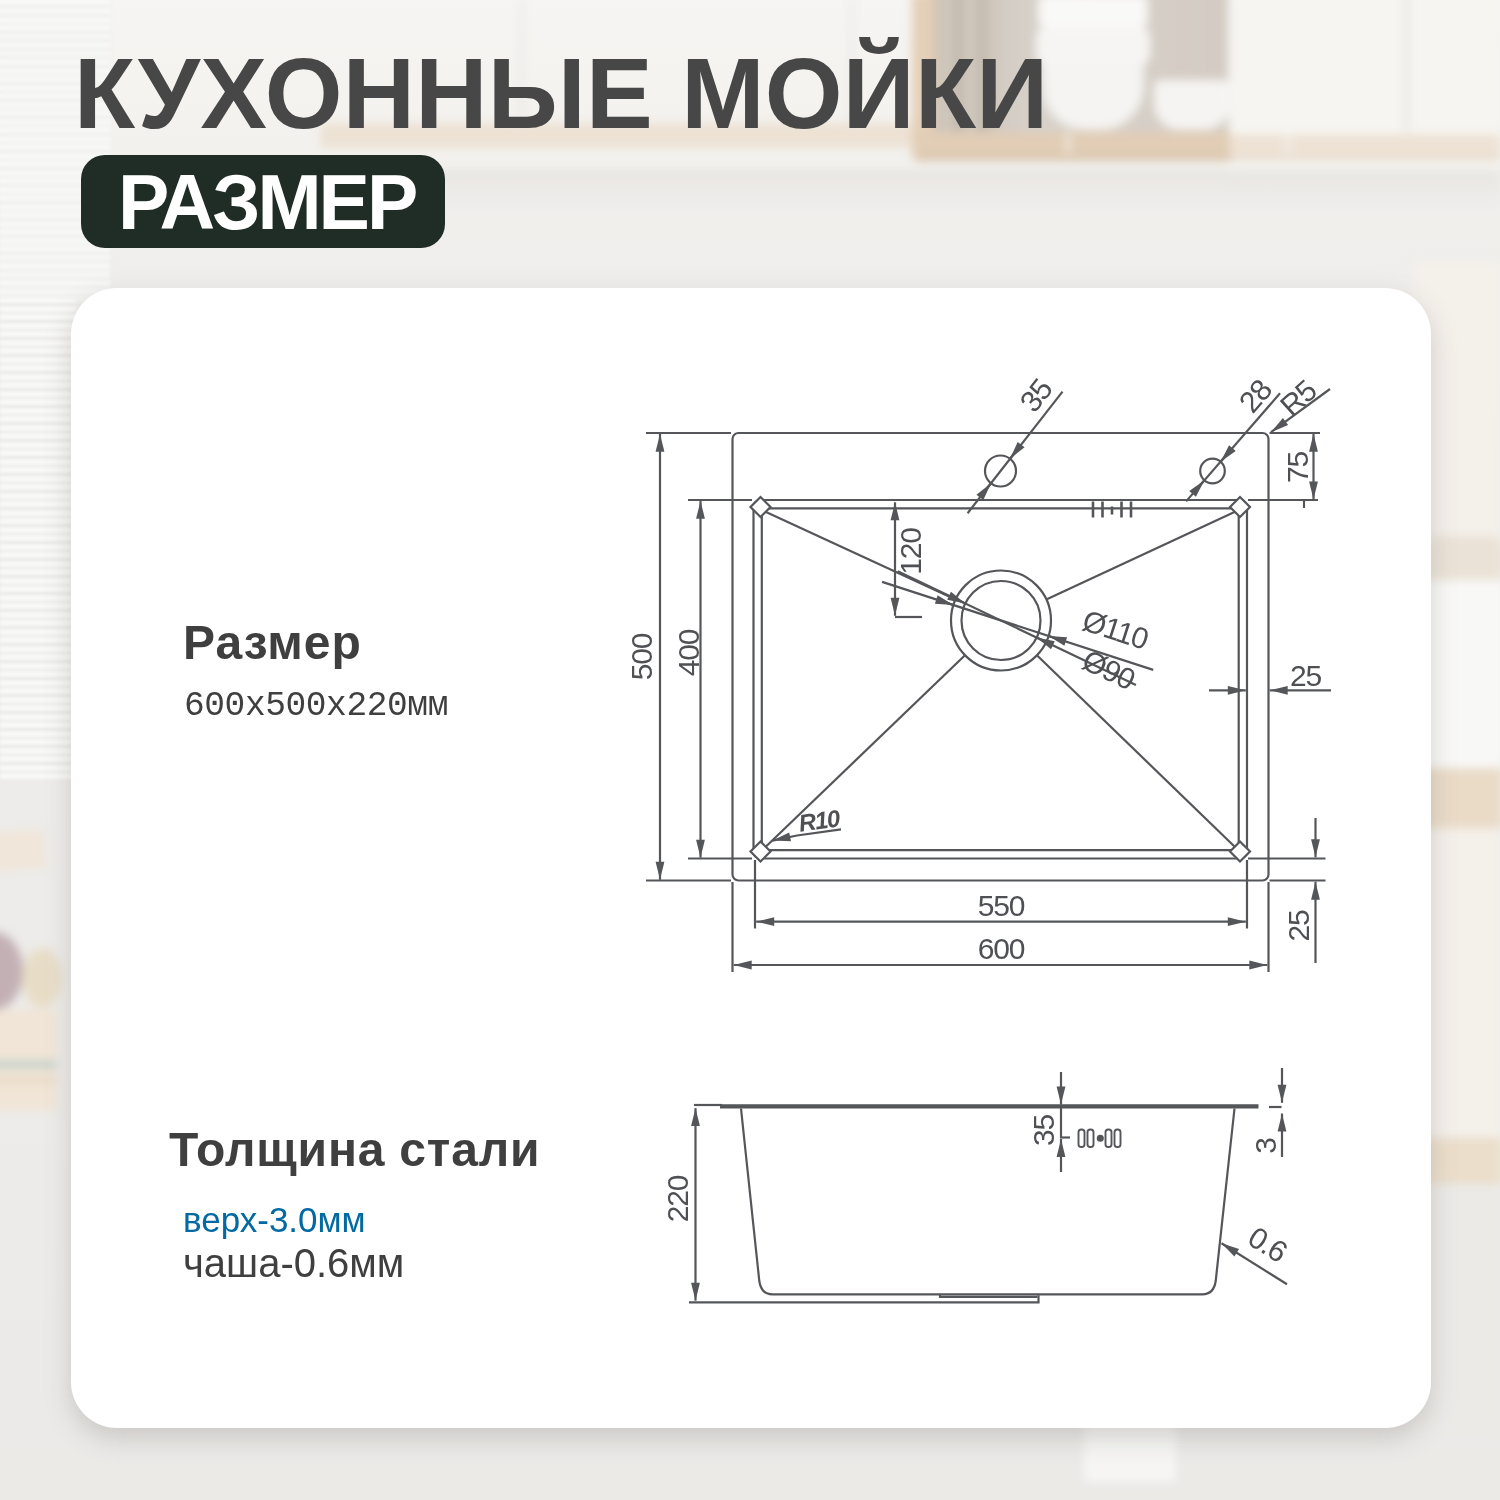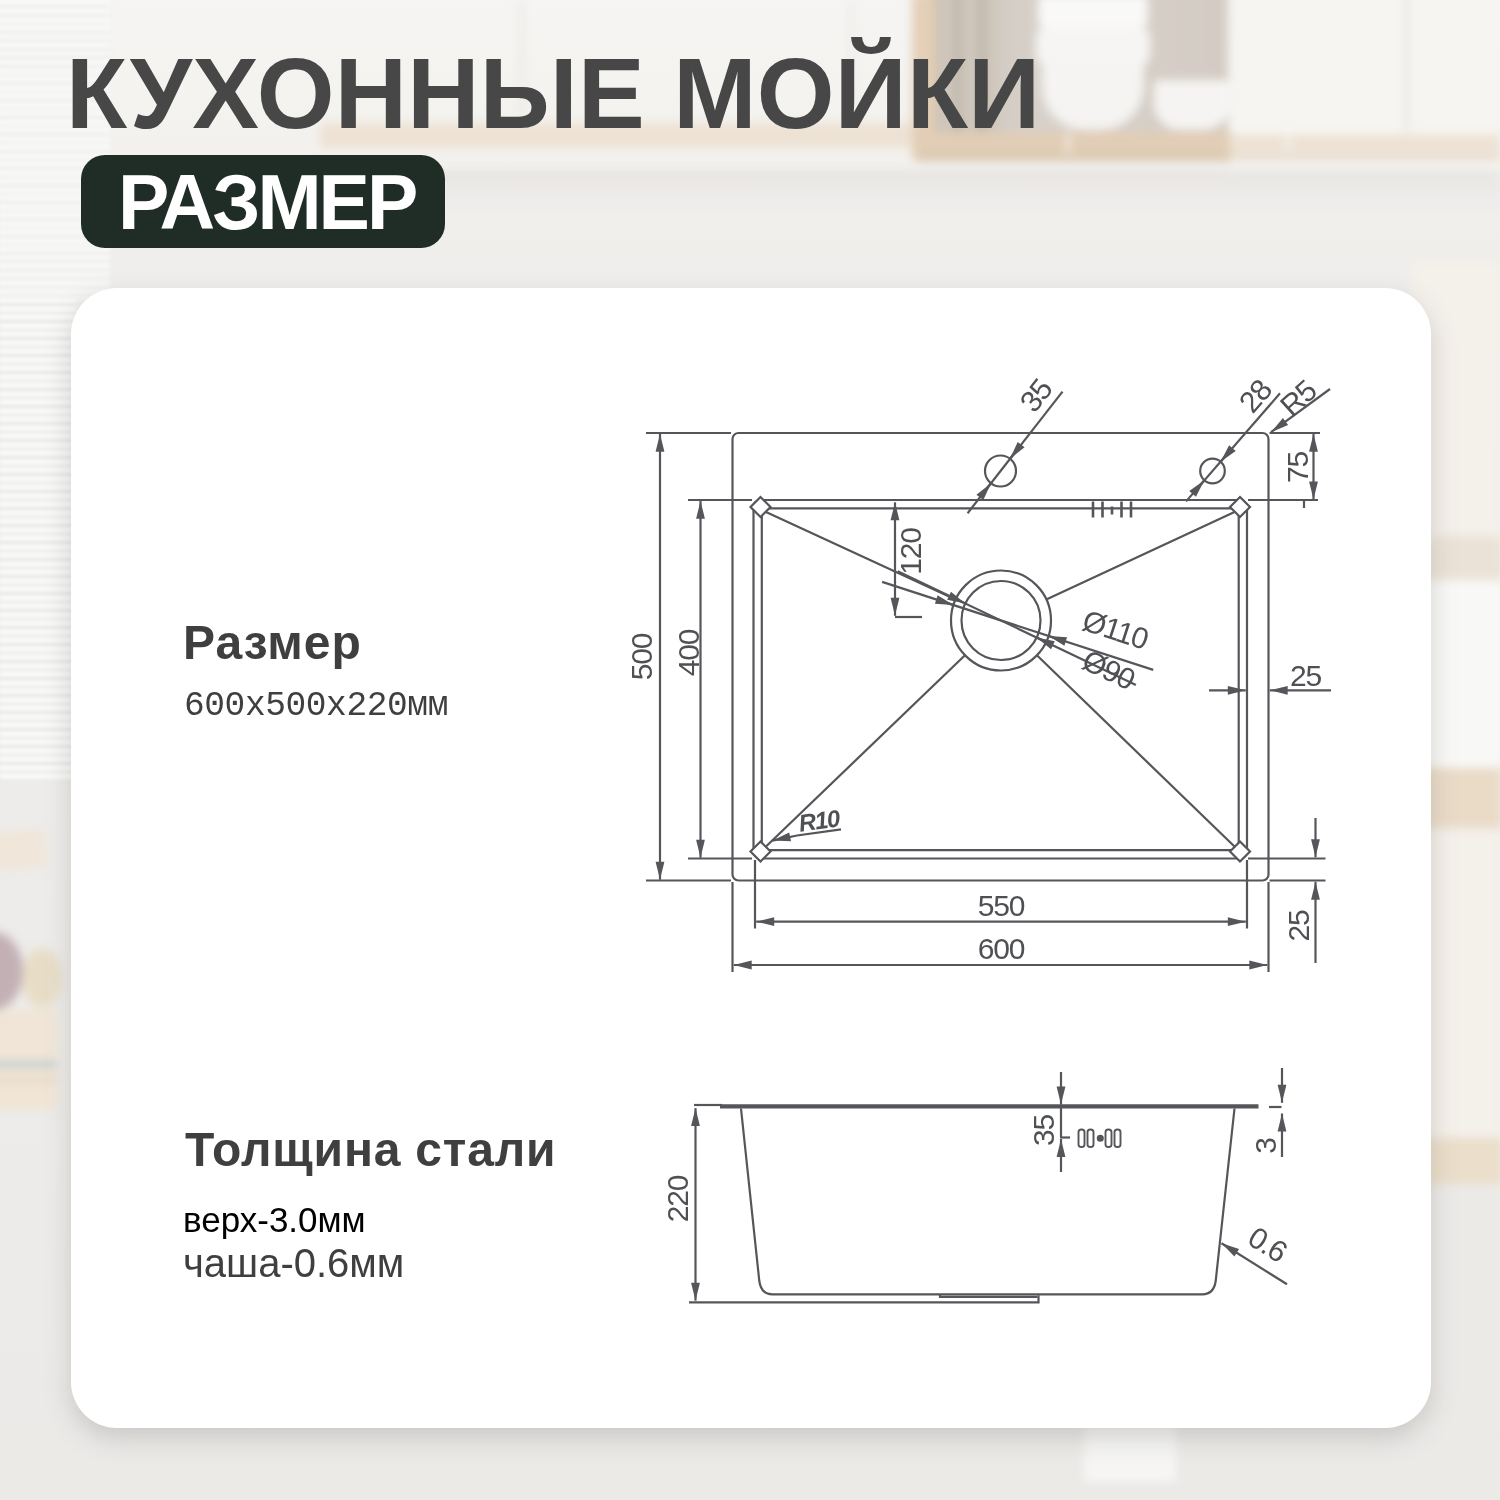--- a/index.html
+++ b/index.html
@@ -68,34 +68,34 @@
   </div>
 
   <div class="abs" style="left:0;top:0;width:76px;height:780px;filter:blur(1.5px);
        background:repeating-linear-gradient(180deg,#fbfbfb 0 5.5px,#dfdfdf 5.5px 8.5px);"></div>
   <div class="abs" style="left:0;top:0;width:110px;height:300px;filter:blur(2px);
        background:repeating-linear-gradient(180deg,#fcfcfc 0 5.5px,#e3e3e3 5.5px 8.5px);"></div>
 
   <div class="abs" style="left:0;top:0;width:1500px;height:1500px;background:rgba(247,245,243,0.44);"></div>
 </div>
 
-<div class="abs" style="left:66px;top:43px;font-size:100px;font-weight:bold;color:#474747;line-height:1;letter-spacing:0.3px;white-space:nowrap;">КУХОННЫЕ МОЙКИ</div>
+<div class="abs" style="left:74px;top:43px;font-size:100px;font-weight:bold;color:#474747;line-height:1;letter-spacing:0.3px;white-space:nowrap;">КУХОННЫЕ МОЙКИ</div>
 
 <div class="abs" style="left:81px;top:155px;width:364px;height:93px;background:#1f2d26;border-radius:24px;"></div>
 <div class="abs" style="left:118px;top:164px;font-size:77px;font-weight:bold;color:#ffffff;letter-spacing:-3px;line-height:1;white-space:nowrap;">РАЗМЕР</div>
 
 <div class="abs" style="left:71px;top:288px;width:1360px;height:1140px;background:#ffffff;border-radius:46px;box-shadow:0 10px 26px rgba(125,120,115,0.30);"></div>
 
 <div class="abs" style="left:183px;top:619px;font-size:48px;font-weight:bold;color:#3f3f3f;line-height:1;letter-spacing:1px;">Размер</div>
 
 <div class="abs" style="left:184px;top:689px;font-size:34.5px;color:#3f3f3f;line-height:1;letter-spacing:-0.4px;font-family:Liberation Mono, monospace;">600х500х220мм</div>
 
-<div class="abs" style="left:185px;top:1126px;font-size:48px;font-weight:bold;color:#3f3f3f;line-height:1;letter-spacing:0.8px;">Толщина стали</div>
-
-<div class="abs" style="left:183px;top:1202px;font-size:35px;color:#000000;line-height:1;text-align:center;">верх-3.0мм</div>
+<div class="abs" style="left:169px;top:1126px;font-size:48px;font-weight:bold;color:#3f3f3f;line-height:1;letter-spacing:0.8px;">Толщина стали</div>
+
+<div class="abs" style="left:183px;top:1202px;font-size:35px;color:#0369a1;line-height:1;text-align:center;">верх-3.0мм</div>
 
 <div class="abs" style="left:183px;top:1243px;font-size:40px;color:#3f3f3f;line-height:1;">чаша-0.6мм</div>
 
 <svg class="abs" style="left:0;top:0;" width="1500" height="1500" viewBox="0 0 1500 1500" fill="none" stroke="none">
   <defs>
     <marker id="ar" viewBox="0 0 20 12" refX="19" refY="6" markerWidth="20" markerHeight="12" orient="auto-start-reverse" markerUnits="userSpaceOnUse">
       <path d="M19,6 L1,1.6 L1,10.4 Z" fill="#55565a" stroke="none"></path>
     </marker>
   </defs>
   <g stroke="#55565a" stroke-width="2.2">

